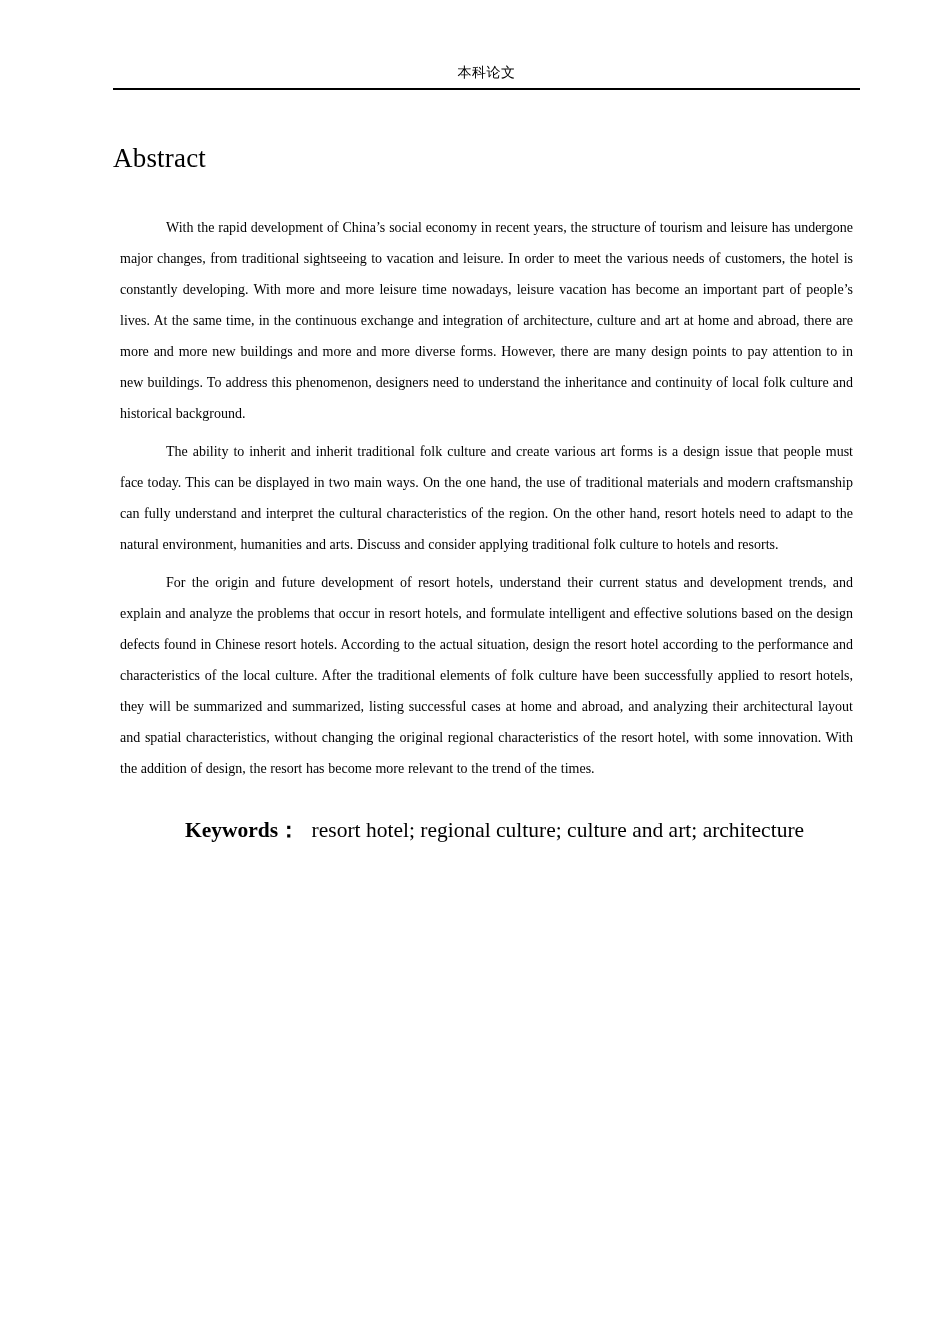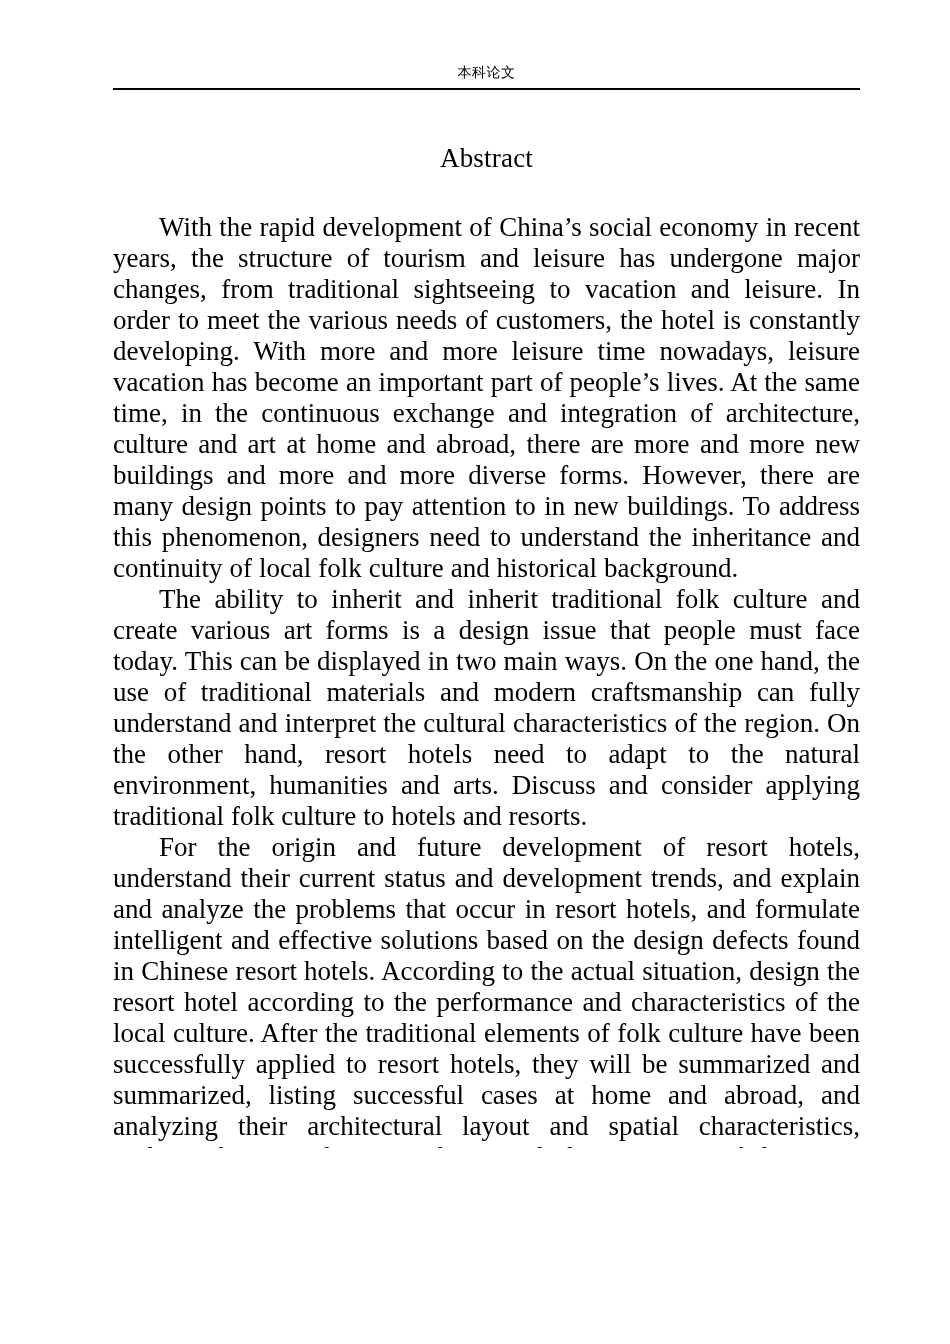--- a/index.html
+++ b/index.html
@@ -43,35 +43,35 @@
 
   
   .content {
     position: absolute;
     left: 113px;
     top: 140px;
     width: 747px;
   }
 
   .abstract-title {
-    text-align: center;
+    text-align: left;
     font-size: 27px;
     line-height: 36px;
     font-weight: normal;
     margin: 0 0 36px 0;
     letter-spacing: 0.2px;
   }
 
   .para {
-    font-size: 27px;
+    font-size: 14px;
     line-height: 31px;
     text-align: justify;
     text-justify: inter-word;
     text-indent: 46px;
-    margin: 0;
+    margin: 7px;
     word-spacing: 0.2px;
   }
 
   .keywords-line {
     margin-top: 31px;
     font-size: 21.5px;
     line-height: 31px;
     text-indent: 16px;
     text-align: center;
   }

